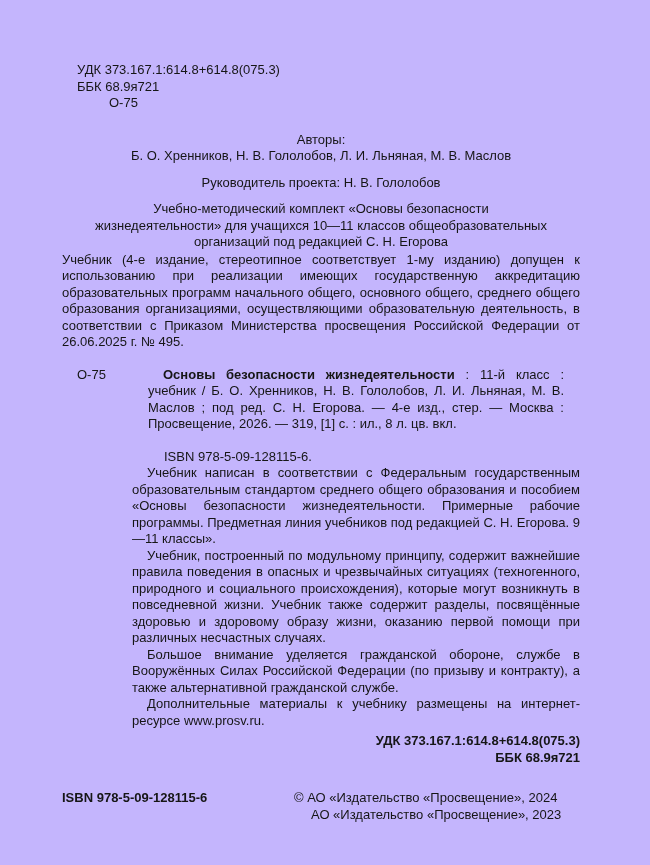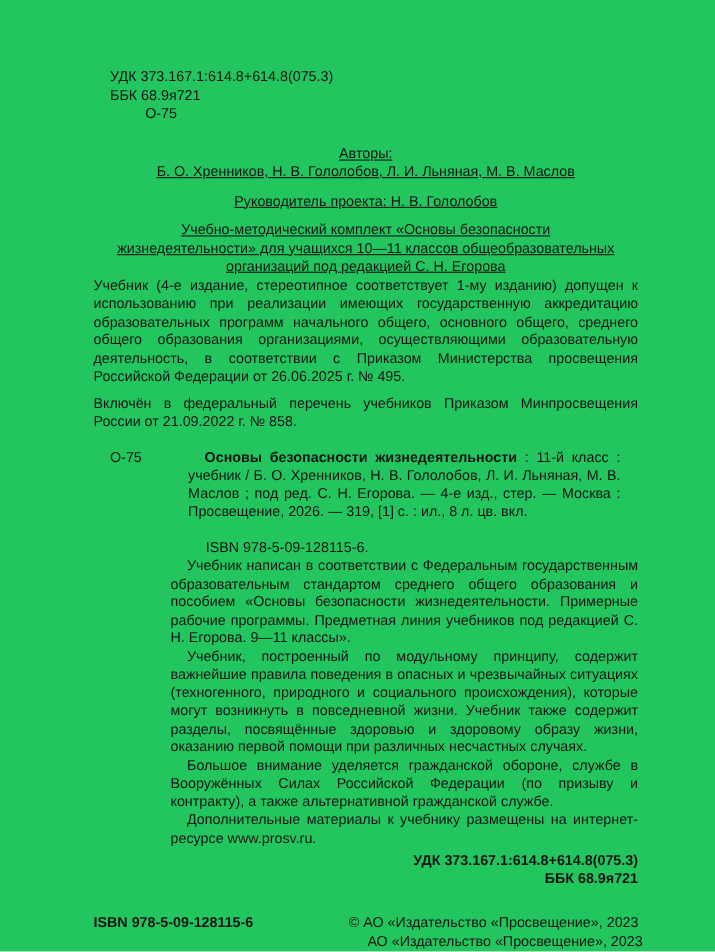--- a/index.html
+++ b/index.html
@@ -4,41 +4,40 @@
 <style>
   html, body {
     margin: 0;
     padding: 0;
     background: #ffffff;
   }
   .page {
     position: relative;
     width: 650px;
     height: 865px;
-    background: #22c55e;
+    background: #c4b5fd;
     box-sizing: border-box;
-    padding: 62px 70px 0 85px;
+    padding: 62px 70px 0 62px;
     font-family: "Liberation Sans", "DejaVu Sans", sans-serif;
     font-size: 13px;
     line-height: 16.5px;
     color: #161616;
     overflow: hidden;
   }
   .top-codes {
     margin-left: 15px;
   }
   .top-codes div {
     white-space: nowrap;
   }
   .code-indent {
     margin-left: 32px;
   }
   .centered {
     text-align: center;
-    text-decoration: underline;
   }
   .authors-heading {
     margin-top: 20px;
   }
   .project-lead {
     margin-top: 10px;
   }
   .umk {
     max-width: 452px;
     margin: 10px auto 0 auto;
@@ -108,21 +107,20 @@
     <div>ББК 68.9я721</div>
     <div class="code-indent">О-75</div>
   </div>
 
   <div class="centered authors-heading">Авторы:</div>
   <div class="centered">Б. О. Хренников, Н. В. Гололобов, Л. И. Льняная, М. В. Маслов</div>
   <div class="centered project-lead">Руководитель проекта: Н. В. Гололобов</div>
   <div class="centered umk">Учебно-методический комплект «Основы безопасности жизнедеятельности» для учащихся 10—11 классов общеобразовательных организаций под редакцией С. Н. Егорова</div>
 
   <p class="just first">Учебник (4-е издание, стереотипное соответствует 1-му изданию) допущен к использованию при реализации имеющих государственную аккредитацию образовательных программ начального общего, основного общего, среднего общего образования организациями, осуществляющими образовательную деятельность, в соответствии с Приказом Министерства просвещения Российской Федерации от 26.06.2025 г. № 495.</p>
-  <p class="just">Включён в федеральный перечень учебников Приказом Минпросвещения России от 21.09.2022 г. № 858.</p>
 
   <div class="catalog">
     <div class="catalog-label">О-75</div>
     <div class="catalog-text">
       <p class="catalog-entry"><b>Основы безопасности жизнедеятельности</b><span> : 11-й класс : учебник / Б. О. Хренников, Н. В. Гололобов, Л. И. Льняная, М. В. Маслов ; под ред. С. Н. Егорова. — 4-е изд., стер. — Москва : Просвещение, 2026. — 319, [1] с. : ил., 8 л. цв. вкл.</span></p>
       <p class="catalog-isbn">ISBN 978-5-09-128115-6.</p>
 
       <p class="annot">Учебник написан в соответствии с Федеральным государственным образовательным стандартом среднего общего образования и пособием «Основы безопасности жизнедеятельности. Примерные рабочие программы. Предметная линия учебников под редакцией С. Н. Егорова. 9—11 классы».</p>
       <p class="annot">Учебник, построенный по модульному принципу, содержит важнейшие правила поведения в опасных и чрезвычайных ситуациях (техногенного, природного и социального происхождения), которые могут возникнуть в повседневной жизни. Учебник также содержит разделы, посвящённые здоровью и здоровому образу жизни, оказанию первой помощи при различных несчастных случаях.</p>
       <p class="annot">Большое внимание уделяется гражданской обороне, службе в Вооружённых Силах Российской Федерации (по призыву и контракту), а также альтернативной гражданской службе.</p>
@@ -131,19 +129,19 @@
       <div class="codes-right">
         <div>УДК 373.167.1:614.8+614.8(075.3)</div>
         <div>ББК 68.9я721</div>
       </div>
     </div>
   </div>
 
   <div class="bottom-row">
     <div class="isbn-bold">ISBN 978-5-09-128115-6</div>
     <div class="copyright">
-      <div>© АО «Издательство «Просвещение», 2023</div>
+      <div>© АО «Издательство «Просвещение», 2024</div>
       <div class="cpad">АО «Издательство «Просвещение», 2023</div>
 
     </div>
   </div>
 
 </div>
 
 </body></html>

